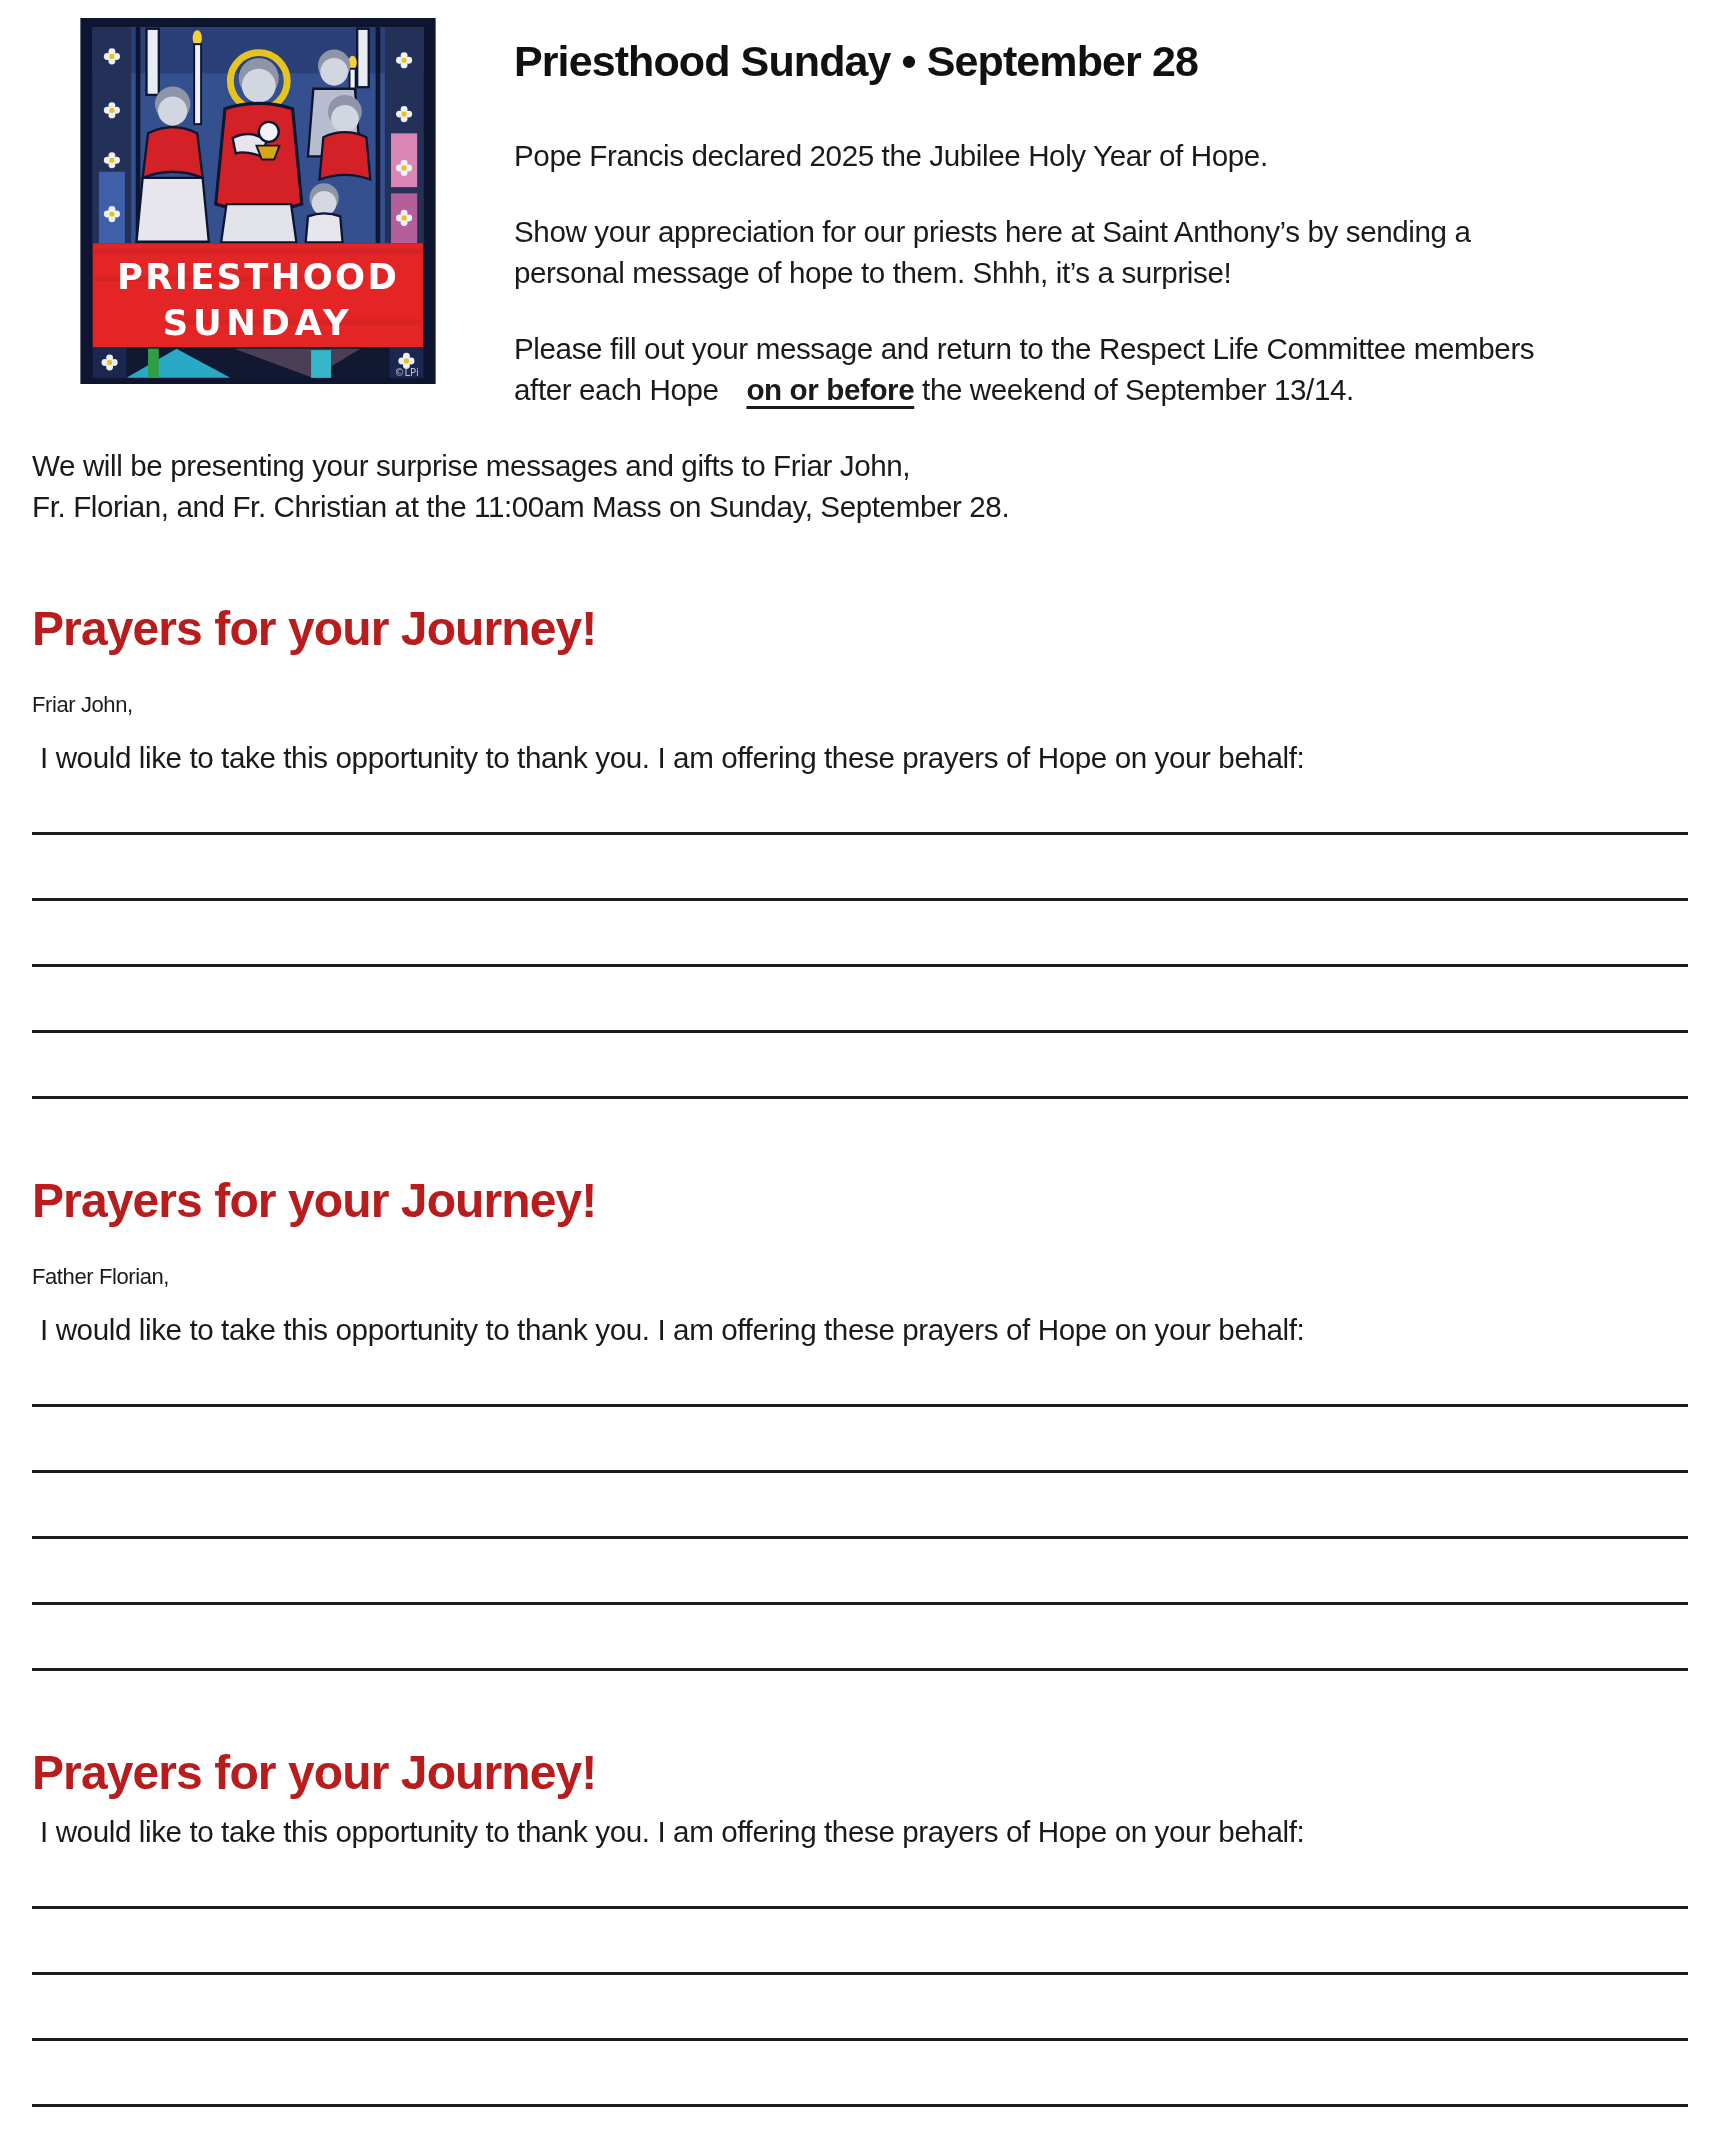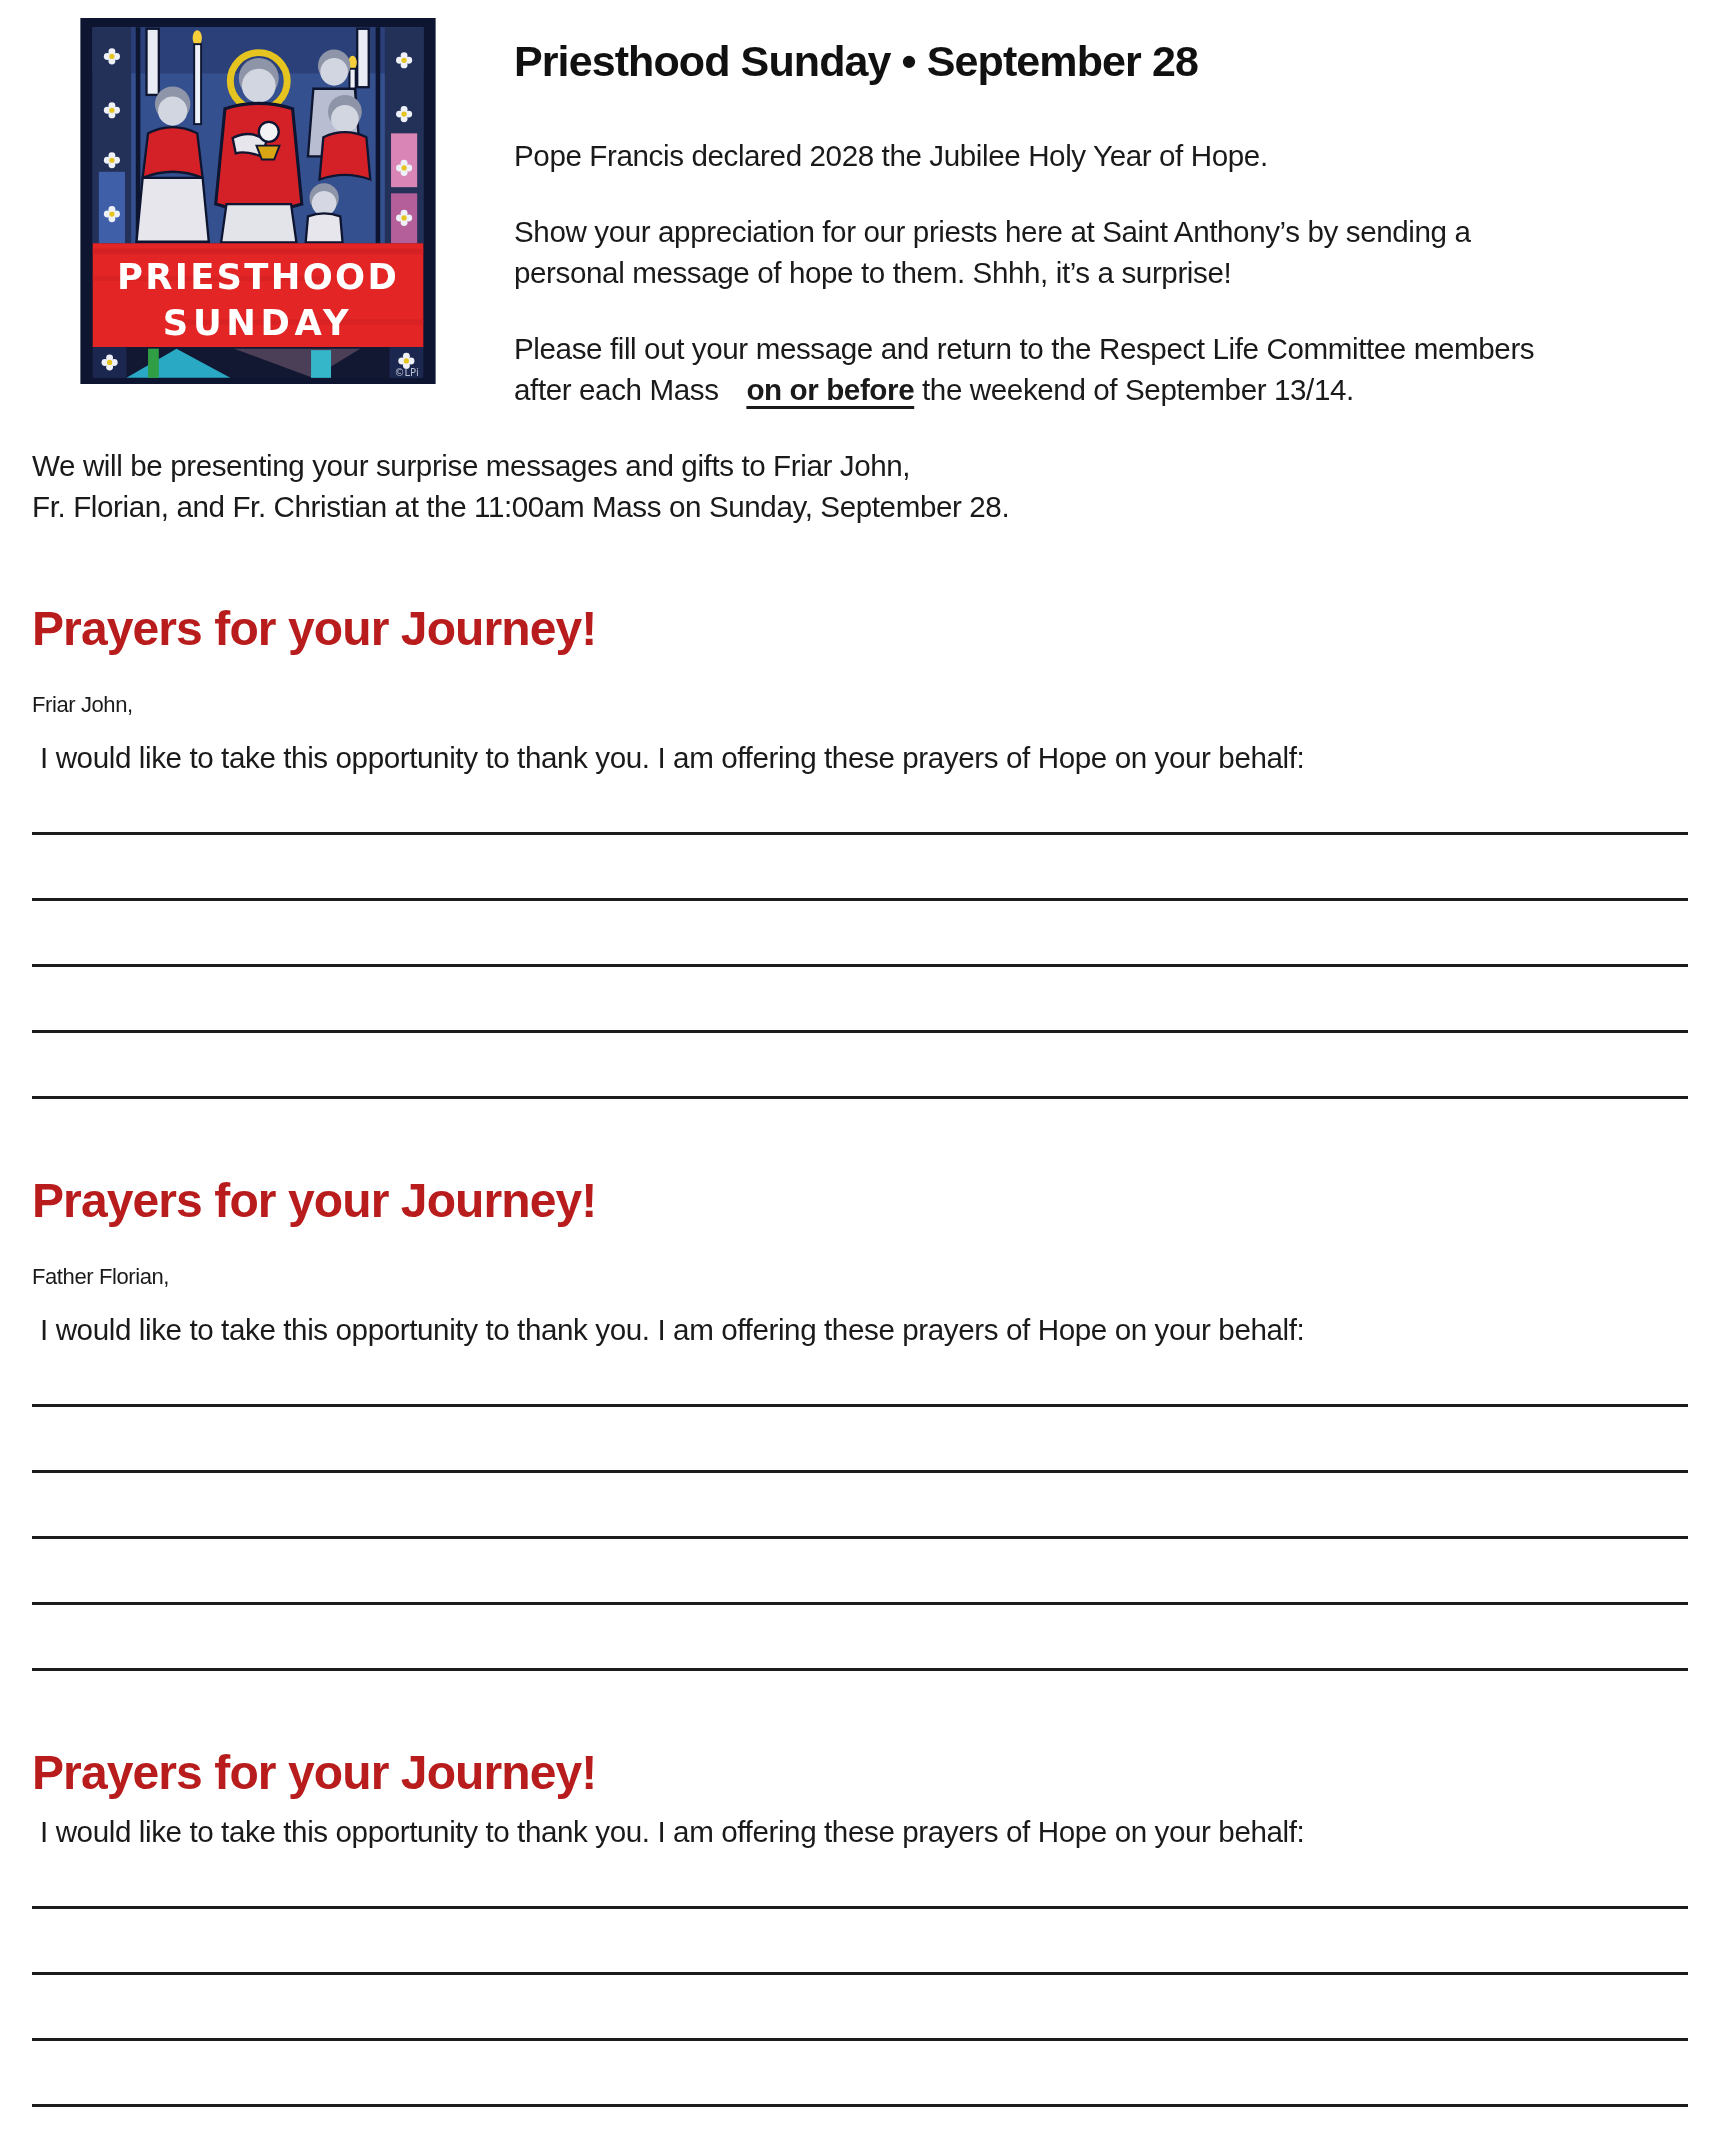--- a/index.html
+++ b/index.html
@@ -160,27 +160,27 @@
       <rect x="16" y="428" width="44" height="40" fill="#1c2750"></rect>
       <rect x="402" y="428" width="44" height="40" fill="#1c2750"></rect>
       <use href="#fl" x="38" y="448"></use>
       <use href="#fl" x="424" y="446"></use>
       <text x="440" y="466" text-anchor="end" font-family="DejaVu Sans, Liberation Sans, sans-serif" font-size="13" fill="#b9c0cc">©LPi</text>
     </svg>
   </div>
 
   <h1 class="doc-title">Priesthood Sunday • September 28</h1>
 
-  <p class="body-par">Pope Francis declared 2028 the Jubilee Holy Year of Hope.</p>
+  <p class="body-par">Pope Francis declared 2025 the Jubilee Holy Year of Hope.</p>
 
   <p class="body-par">Show your appreciation for our priests here at Saint Anthony’s by sending a
 personal message of hope to them. Shhh, it’s a surprise!</p>
 
   <p class="body-par"><span>Please fill out your message and return to the Respect Life Committee members
-after each Mass </span><span class="emph">on or before</span><span> the weekend of September 13/14.</span></p>
+after each Hope </span><span class="emph">on or before</span><span> the weekend of September 13/14.</span></p>
 
   <p class="body-par">We will be presenting your surprise messages and gifts to Friar John,
 Fr. Florian, and Fr. Christian at the 11:00am Mass on Sunday, September 28.</p>
 
   <div class="section">
     <h2>Prayers for your Journey!</h2>
     <p class="salutation">Friar John,</p>
     <p class="prompt">I would like to take this opportunity to thank you. I am offering these prayers of Hope on your behalf:</p>
     <div class="lines">
       <div class="write-line"></div>

